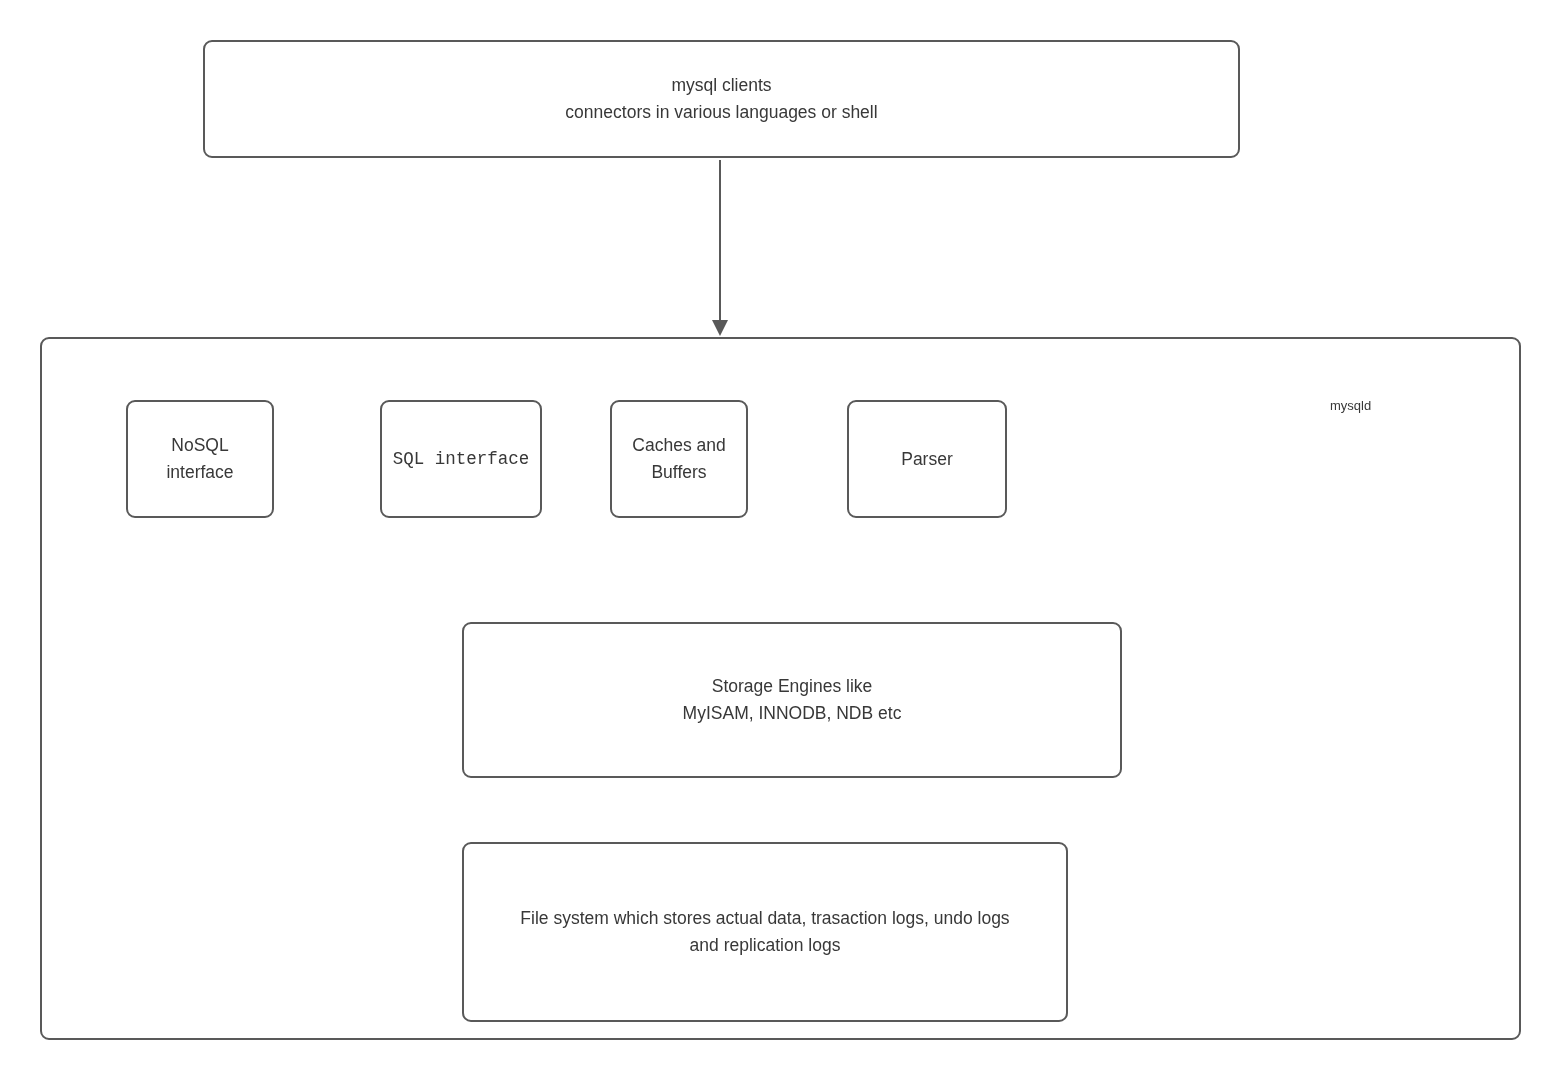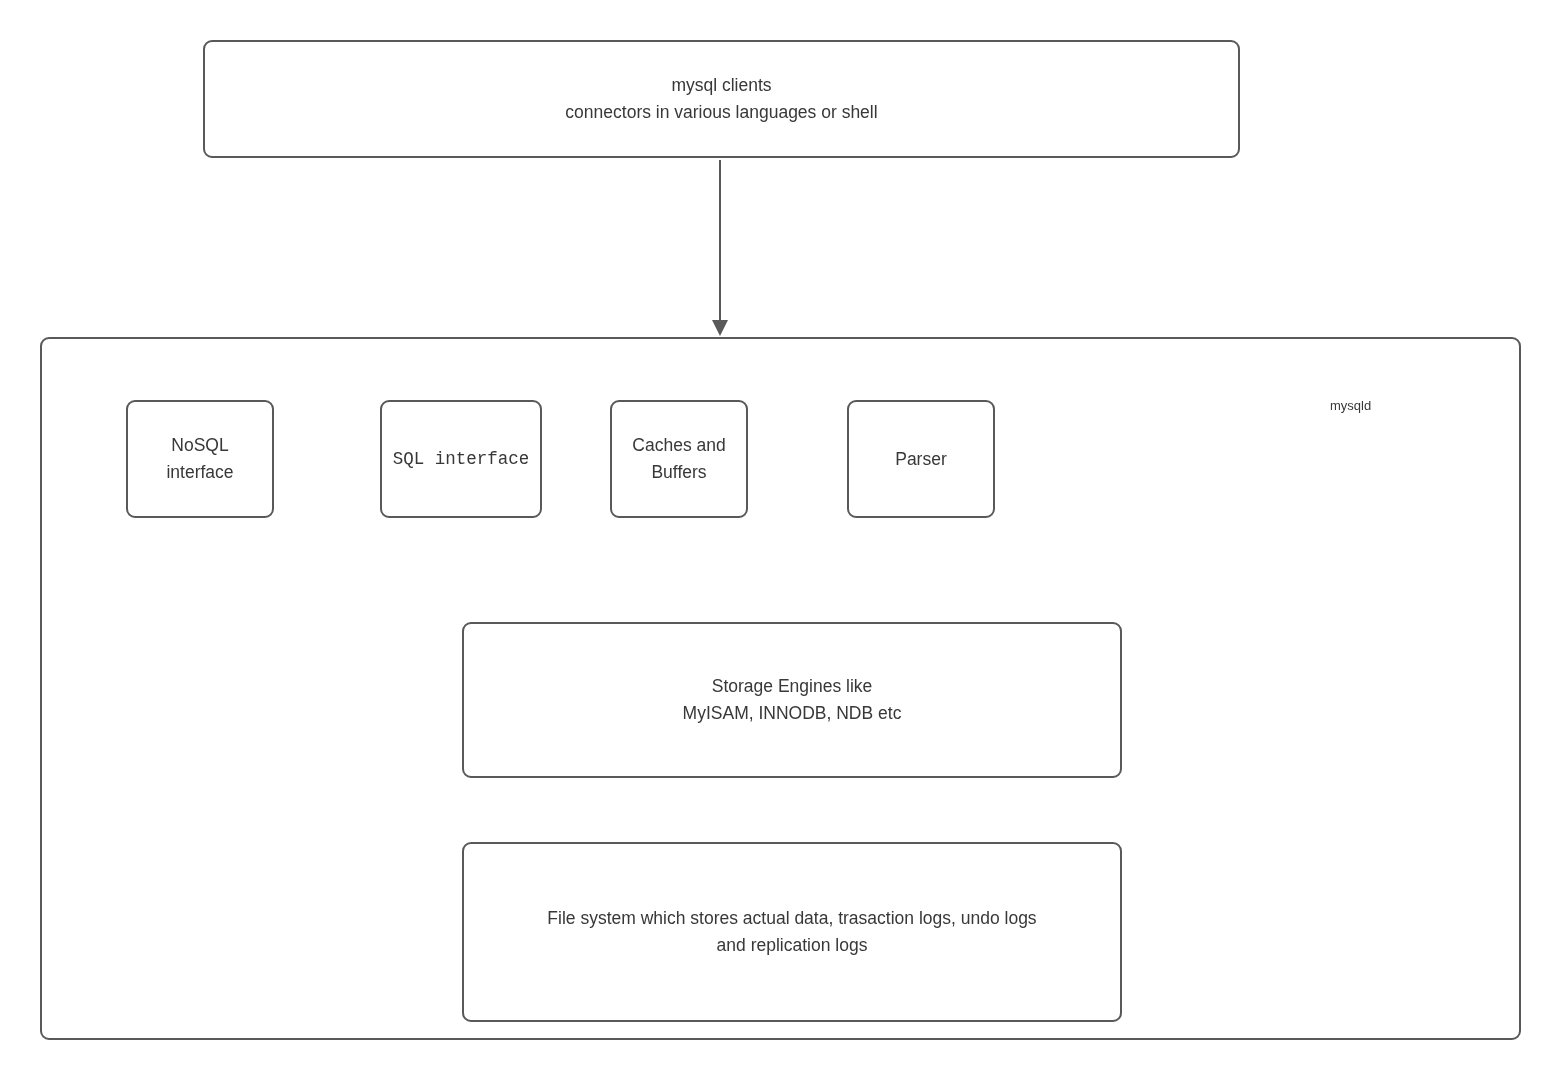--- a/index.html
+++ b/index.html
@@ -62,27 +62,27 @@
     left: 1288px; top: 59px;
     font-size: 13px;
     color: #383838;
   }
 
   
   .comp { height: 118px; top: 61px; }
   .comp-0 { left: 84px;   width: 148px; }
   .comp-1 { left: 338px;  width: 162px; font-family: Liberation Mono, monospace; }
   .comp-2 { left: 568px;  width: 138px; }
-  .comp-3 { left: 805px;  width: 148px; }
+  .comp-3 { left: 805px;  width: 160px; }
   .comp-4 { left: 1038px; width: 162px; }
 
   
   .storage-box   { left: 420px; top: 283px; width: 660px; height: 156px; }
   
-  .filesystem-box { left: 420px; top: 503px; width: 660px; height: 180px; }
+  .filesystem-box { left: 420px; top: 503px; width: 606px; height: 180px; }
 </style>
 </head>
 <body>
 
 <div class="canvas">
 
   <div class="box clients-box">
     <span class="label">mysql clients
 connectors in various languages or shell</span>
   </div>

